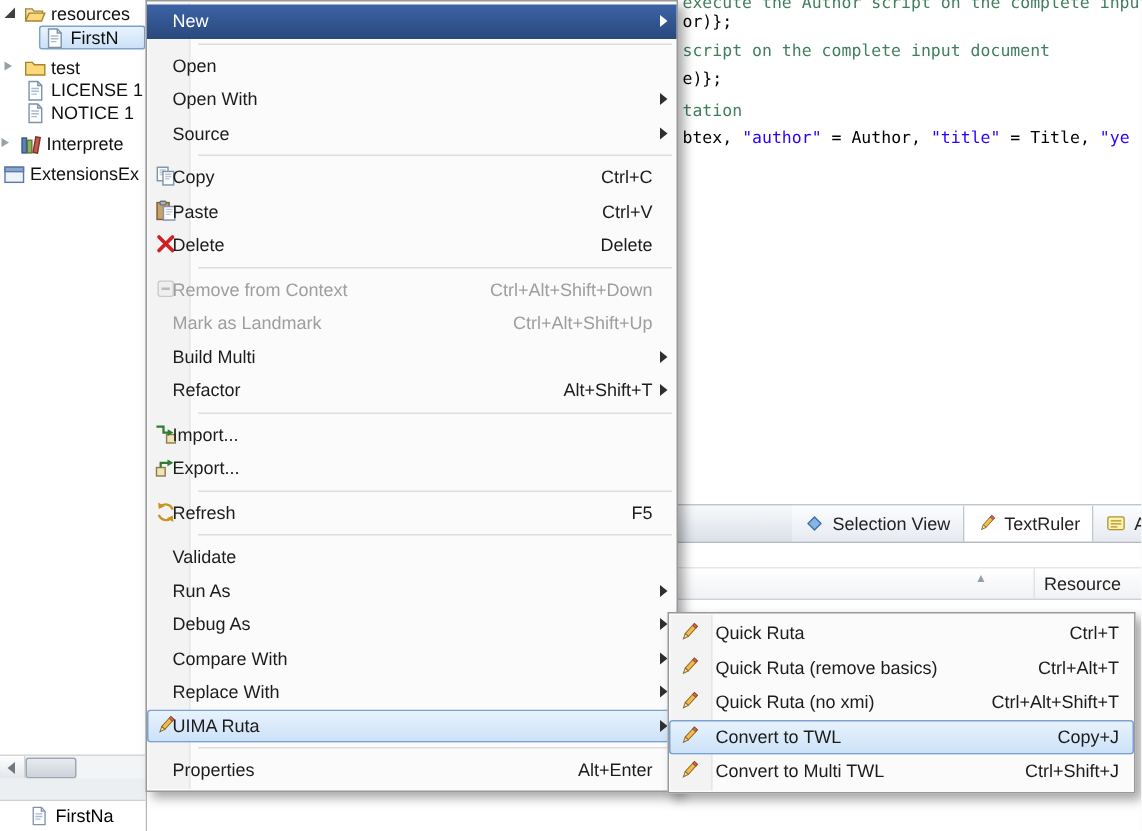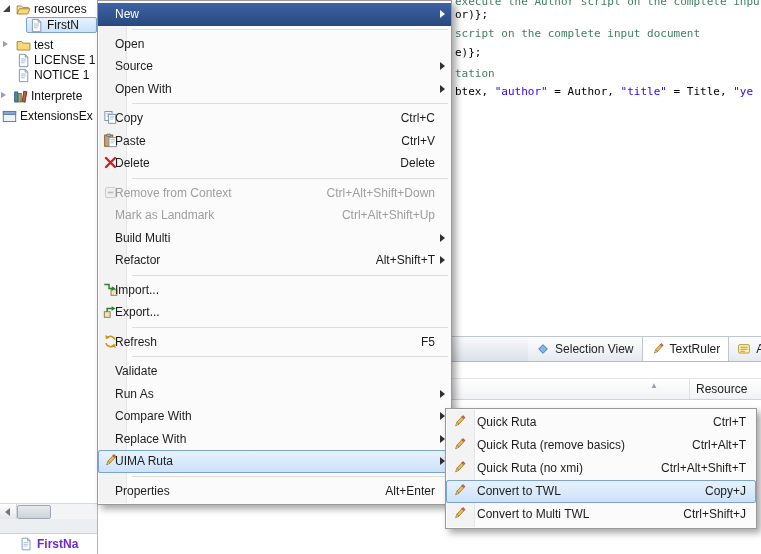--- a/index.html
+++ b/index.html
@@ -24,21 +24,21 @@
 
   #hscroll{position:absolute;left:0;top:503px;width:97px;height:16px;background:#f2f4f6;border-top:1px solid #d8d8d8;}
   .sb-btn{position:absolute;left:0;top:0;width:16px;height:15px;background:linear-gradient(#fefefe,#e3e6ea);border-right:1px solid #cfd4da;}
   .sb-arrow-left{position:absolute;left:5px;top:4px;width:0;height:0;border:4px solid transparent;border-right:5px solid #707780;border-left:0;}
   .sb-thumb{position:absolute;left:17px;top:1px;width:34px;height:14px;background:linear-gradient(#e8ebef,#cdd3da);
             border:1px solid #9fa8b2;border-radius:2px;box-sizing:border-box;}
   #panelgap{position:absolute;left:0;top:519px;width:97px;height:14px;background:#eceff2;}
   #bottomrow{position:absolute;left:0;top:533px;width:97px;height:21px;background:#fff;border-top:1px solid #ccd1d7;}
   #bottomrow .icon{position:absolute;left:19px;top:3px;}
   #bottomrow .icon svg{width:14px;height:14px;}
-  #bottomrow .label{position:absolute;left:37px;top:3px;color:#6d28d9;white-space:nowrap;font-weight:bold;}
+  #bottomrow .label{position:absolute;left:37px;top:3px;color:#000000;white-space:nowrap;}
 
   
   #editor{position:absolute;left:98px;top:0;right:0;bottom:0;background:#fff;}
   #code{position:absolute;left:0;top:0;right:0;height:336px;overflow:hidden;}
   .code-line{position:absolute;left:357px;height:16px;line-height:16px;white-space:pre;
              font-family:"DejaVu Sans Mono","Liberation Mono",monospace;font-size:11px;}
   .seg-comment{color:var(--comment,#3f7f5f);}
   .seg-string{color:var(--string,#2a00ff);}
   .seg-code{color:#000;}
 
@@ -222,22 +222,22 @@
           </svg>
         </span>
       <span class="label">FirstNa</span>
     </div>
   </div>
 
   <div id="ctxmenu" class="menu">
       <div class="menu-item sel-dark"><span class="mi-icon"></span><span class="mi-label">New</span><span class="mi-arrow"></span></div>
       <div class="menu-sep"></div>
       <div class="menu-item"><span class="mi-icon"></span><span class="mi-label">Open</span></div>
+      <div class="menu-item"><span class="mi-icon"></span><span class="mi-label">Open With</span><span class="mi-arrow"></span></div>
       <div class="menu-item"><span class="mi-icon"></span><span class="mi-label">Source</span><span class="mi-arrow"></span></div>
-      <div class="menu-item"><span class="mi-icon"></span><span class="mi-label">Open With</span><span class="mi-arrow"></span></div>
       <div class="menu-sep"></div>
       <div class="menu-item"><span class="mi-icon"><svg viewBox="0 0 16 16">
             <rect x="2" y="1.6" width="7.6" height="9.6" fill="#fff" stroke="#7d92ad"></rect>
             <path d="M3.6 3.6h4.4M3.6 5.2h4.4M3.6 6.8h3" stroke="#b9c6d6"></path>
             <rect x="6" y="4.6" width="7.6" height="9.6" fill="#fff" stroke="#7d92ad"></rect>
             <path d="M7.6 6.6h4.4M7.6 8.2h4.4M7.6 9.8h3" stroke="#b9c6d6"></path>
           </svg></span><span class="mi-label">Copy</span><span class="mi-shortcut">Ctrl+C</span></div>
       <div class="menu-item"><span class="mi-icon"><svg viewBox="0 0 16 16">
             <rect x="1.8" y="2.2" width="8.6" height="12" fill="#c9a26a" stroke="#7e5c2e"></rect>
             <rect x="4" y="1.2" width="4.2" height="2.6" rx="0.6" fill="#aeb4bd" stroke="#6d737c"></rect>
@@ -269,20 +269,21 @@
       <div class="menu-sep"></div>
       <div class="menu-item"><span class="mi-icon"><svg viewBox="0 0 16 16">
             <path d="M12.9 6.1A5.3 5.3 0 0 0 4 4.1" fill="none" stroke="#c7951d" stroke-width="1.7"></path>
             <path d="M2.6 1l.4 4.7 4.2-2z" fill="#c7951d"></path>
             <path d="M3.1 9.9a5.3 5.3 0 0 0 8.9 2" fill="none" stroke="#c7951d" stroke-width="1.7"></path>
             <path d="M13.4 15l-.4-4.7-4.2 2z" fill="#c7951d"></path>
           </svg></span><span class="mi-label">Refresh</span><span class="mi-shortcut">F5</span></div>
       <div class="menu-sep"></div>
       <div class="menu-item"><span class="mi-icon"></span><span class="mi-label">Validate</span></div>
       <div class="menu-item"><span class="mi-icon"></span><span class="mi-label">Run As</span><span class="mi-arrow"></span></div>
+      <div class="menu-item"><span class="mi-icon"></span><span class="mi-label">Debug As</span><span class="mi-arrow"></span></div>
       <div class="menu-item"><span class="mi-icon"></span><span class="mi-label">Compare With</span><span class="mi-arrow"></span></div>
       <div class="menu-item"><span class="mi-icon"></span><span class="mi-label">Replace With</span><span class="mi-arrow"></span></div>
       <div class="menu-item sel-light"><span class="mi-icon"><svg viewBox="0 0 16 16">
             <g transform="rotate(42 8 8)">
               <rect x="6.5" y="0.9" width="3" height="1.9" fill="#d96a50" stroke="#8d3b2a" stroke-width="0.7"></rect>
               <rect x="6.5" y="2.8" width="3" height="7.8" fill="#f4b952" stroke="#8d6a1d" stroke-width="0.7"></rect>
               <path d="M6.5 10.6h3L8 14.2z" fill="#f4e7c2" stroke="#8d6a1d" stroke-width="0.7"></path>
             </g>
           </svg></span><span class="mi-label">UIMA Ruta</span><span class="mi-arrow"></span></div>
       <div class="menu-sep"></div>

